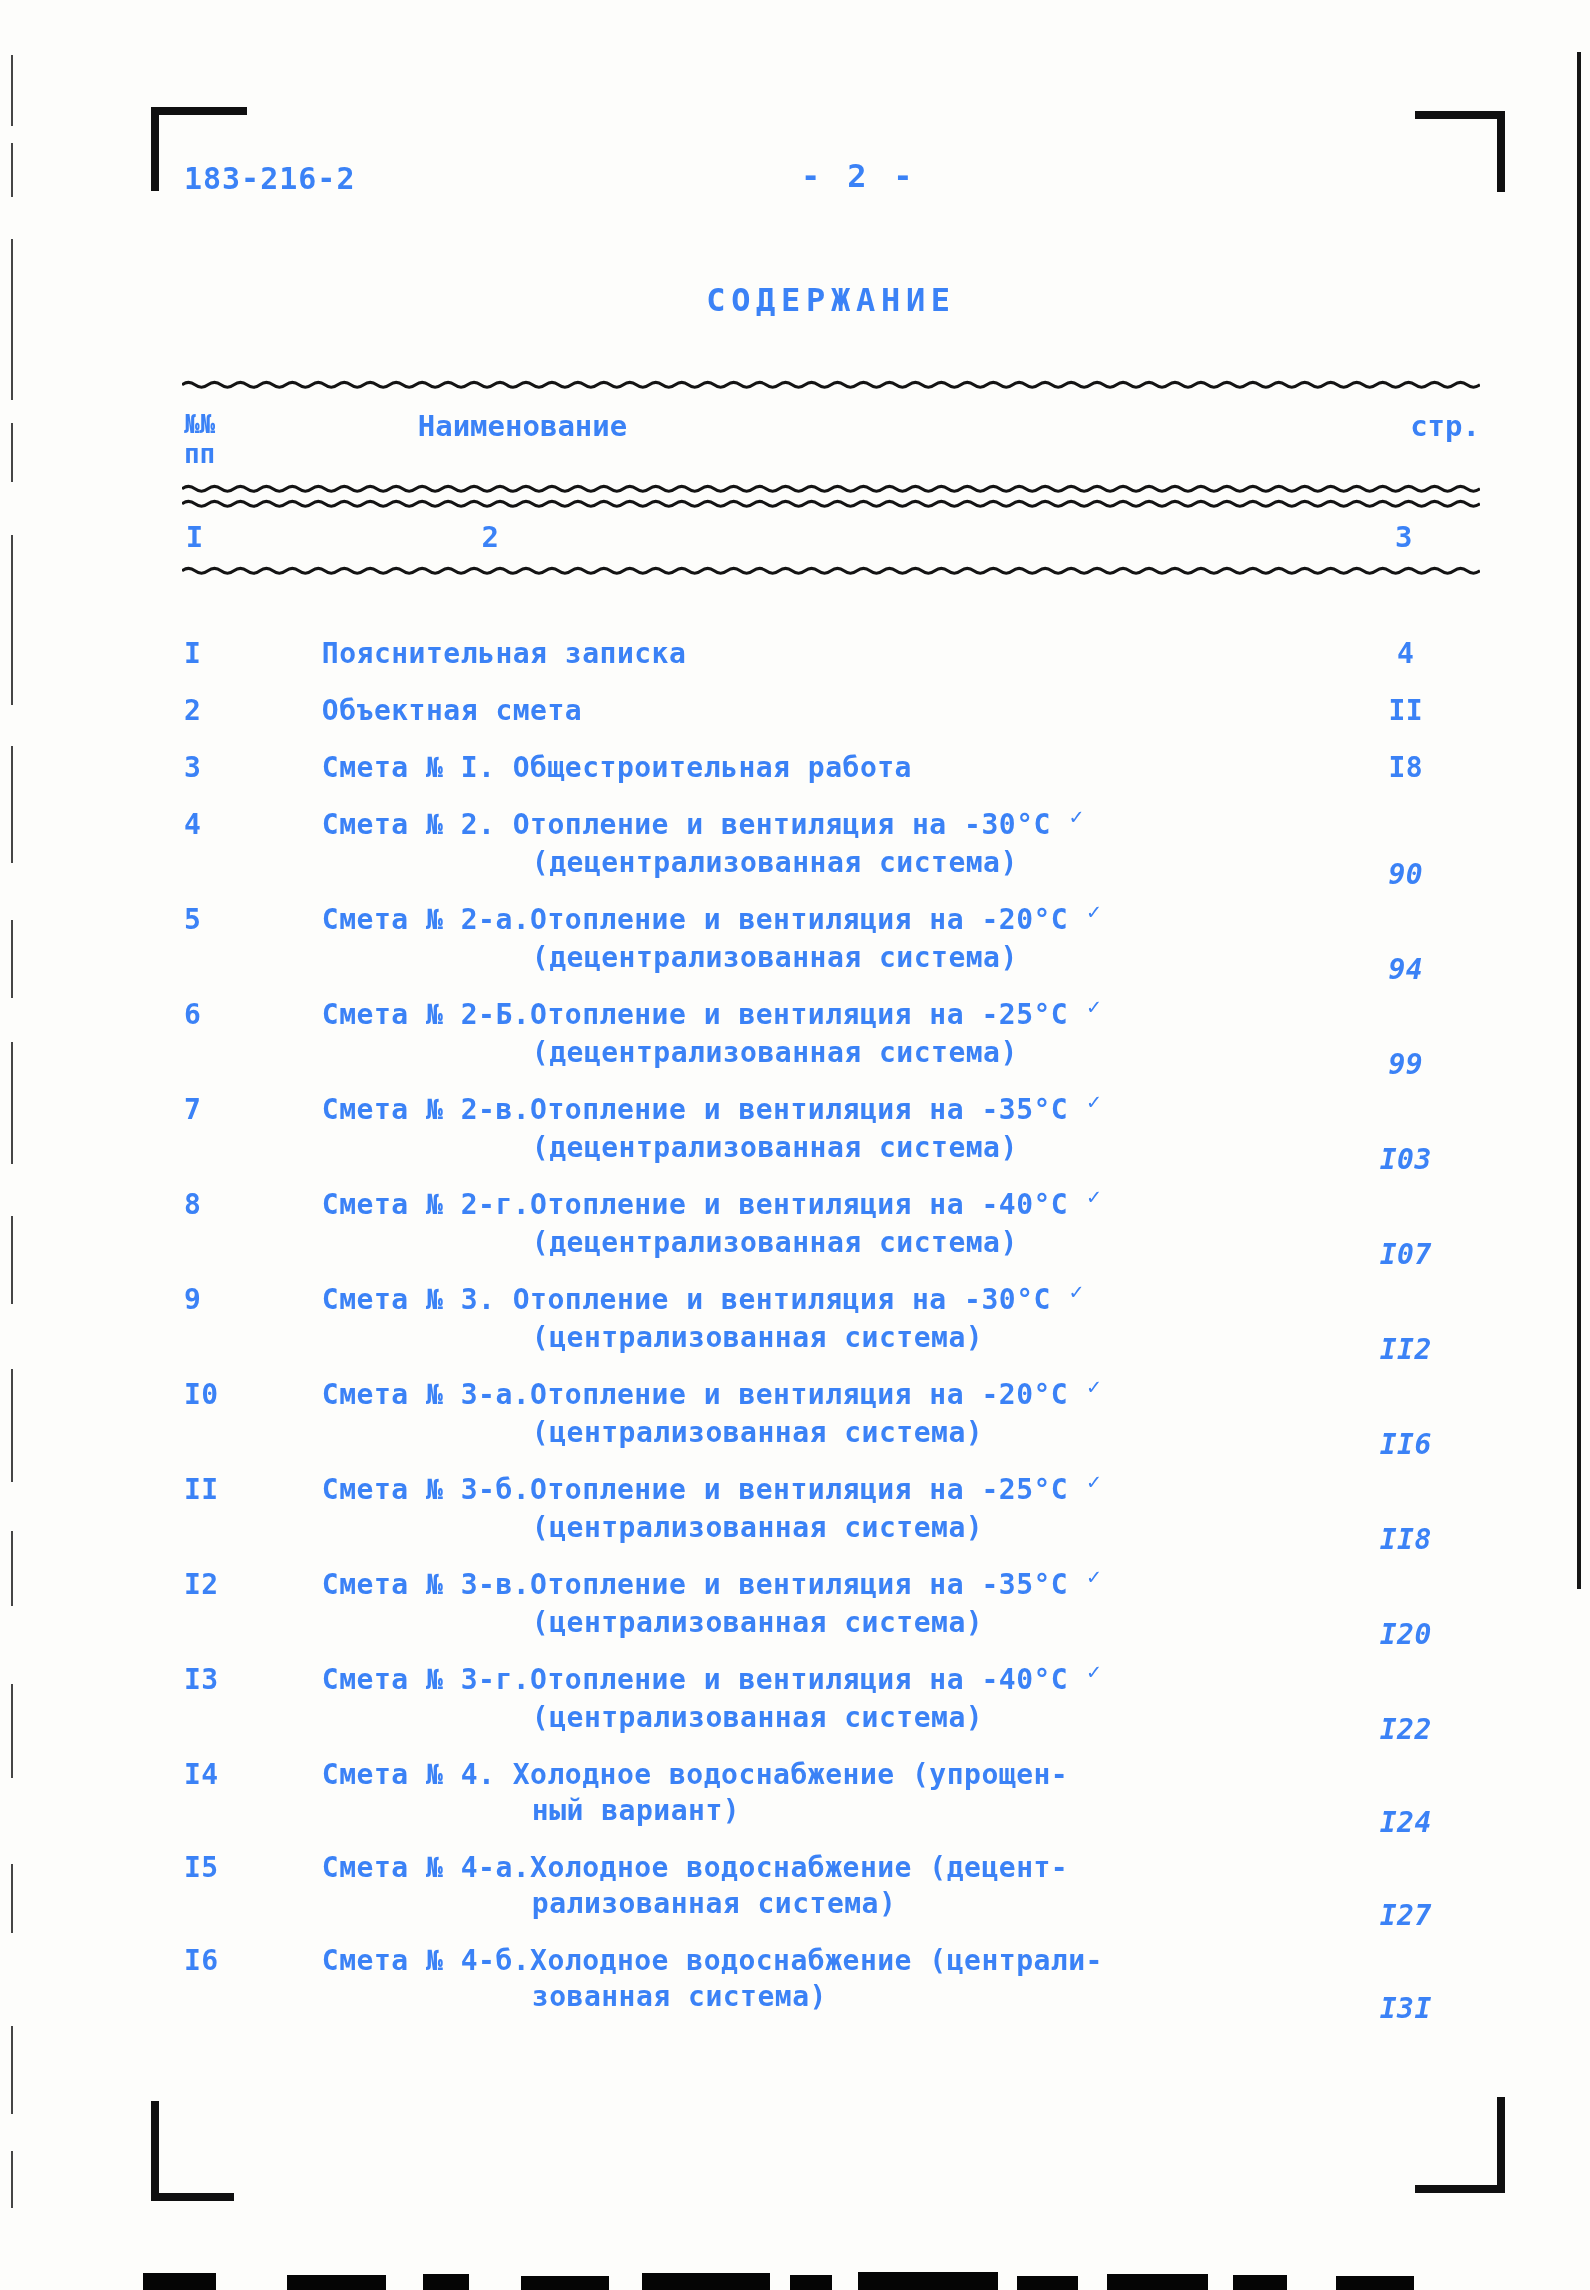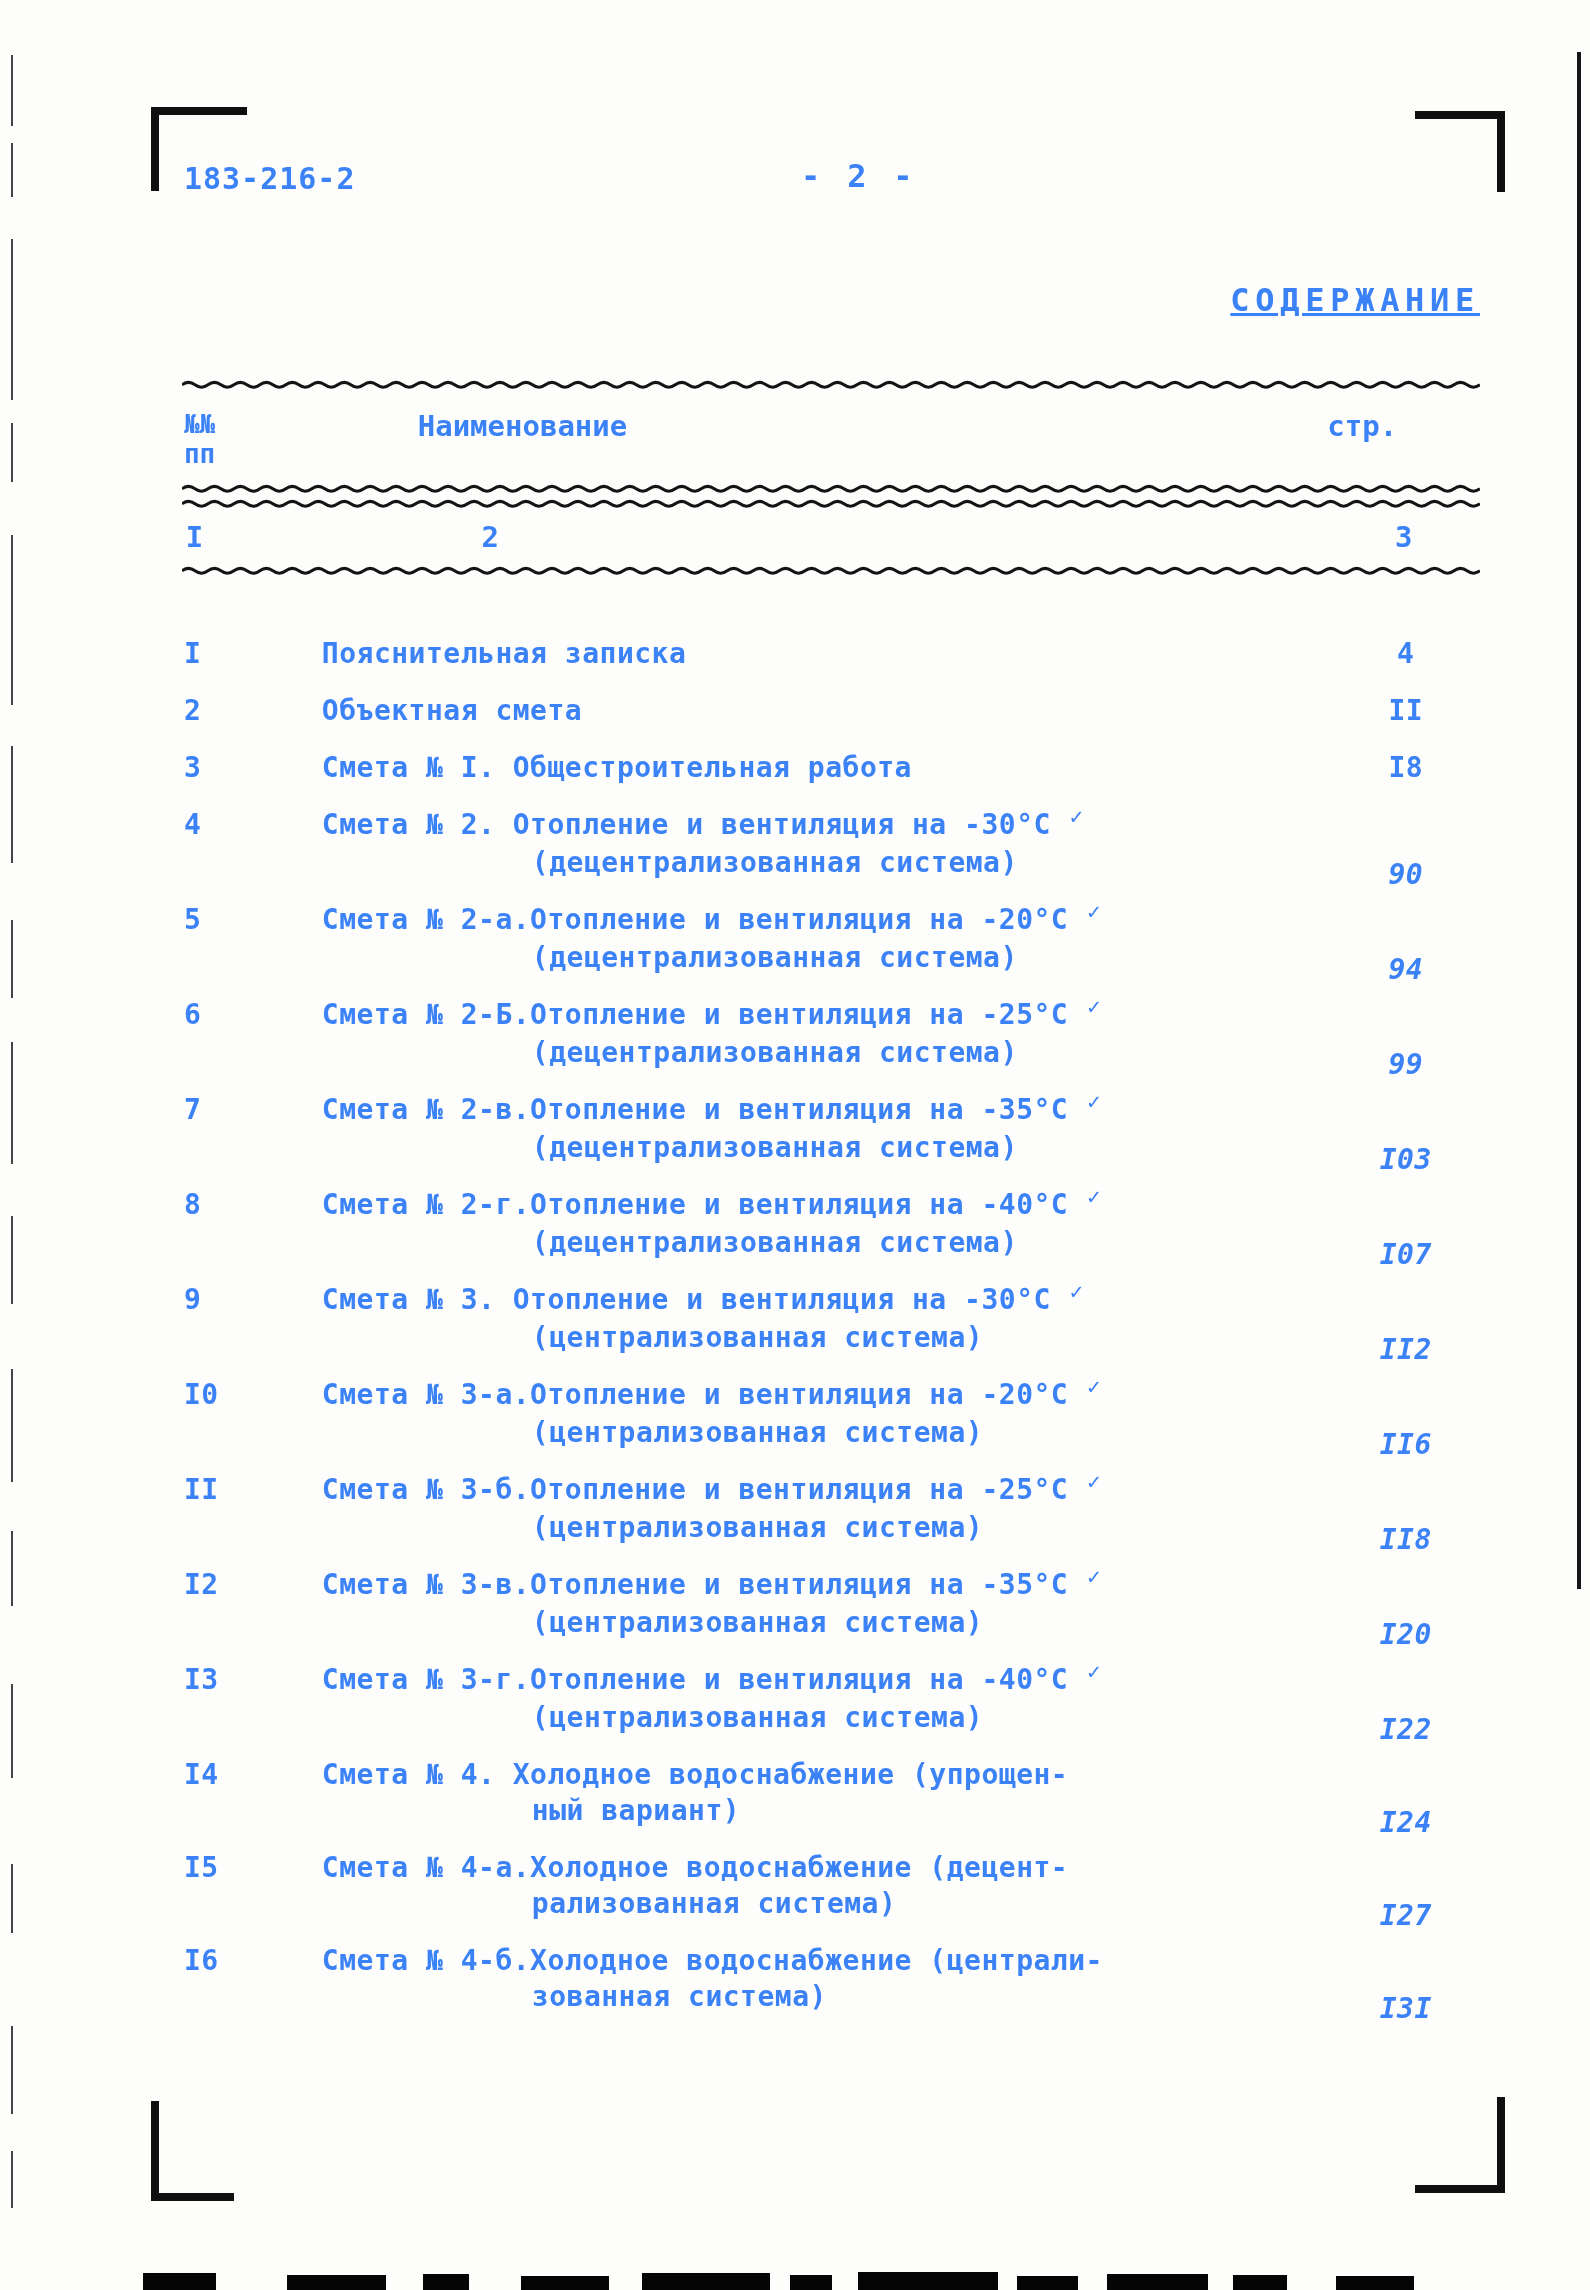--- a/index.html
+++ b/index.html
@@ -10,29 +10,29 @@
     overflow:hidden;
     font-family:"DejaVu Sans Mono","Liberation Mono",monospace;
     font-weight:700;
     color:#3b82f6;
     padding-left:20px;
   }
   .content{position:absolute;left:182px;top:161px;width:1298px;}
   .head{position:relative;height:42px;}
   .doc{position:absolute;left:1.9px;top:0;font-size:30px;letter-spacing:1px;}
   .pgnum{position:absolute;left:619px;top:-3.8px;font-size:32px;letter-spacing:3.8px;}
-  .title{margin-top:78px;text-align:right;font-size:32px;letter-spacing:5.7px;text-decoration:underline;}
+  .title{margin-top:78px;text-align:center;font-size:32px;letter-spacing:5.7px;}
   .wave-top{margin-top:61px;}
   .wavy{height:9.6px;}
   .wavy svg{display:block;width:100%;height:9.6px;}
   .gap{margin-top:5.7px;}
   .thead{display:flex;padding:19px 0 15.3px 0;}
   .th1{width:105px;font-size:26px;line-height:30px;padding-left:1.9px;}
   .th2{width:1040px;padding-left:129px;font-size:29px;box-sizing:border-box;}
-  .th3{width:153px;text-align:left;font-size:29px;}
+  .th3{width:153px;text-align:right;font-size:29px;}
   .colnums{display:flex;padding:11.5px 0 11.5px 0;font-size:29px;}
   .cn1{width:105px;padding-left:3.8px;}
   .cn2{width:1040px;padding-left:191px;box-sizing:border-box;}
   .cn3{width:153px;text-align:center;}
   .rows{margin-top:61px;}
   .row{display:flex;align-items:flex-start;margin-bottom:21px;}
   .cell{font-size:28px;line-height:36px;letter-spacing:0.5px;}
   .cell.num{width:105px;padding-left:1.9px;}
   .cell.text{width:1040px;box-sizing:border-box;margin-left:36px;}
   .cell.pg{width:153px;text-align:center;align-self:flex-end;}

